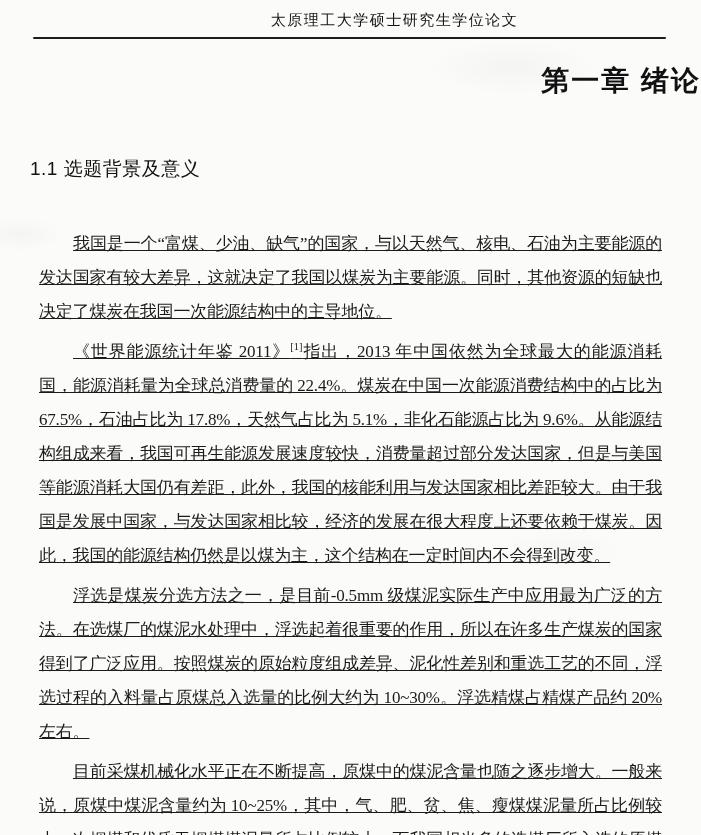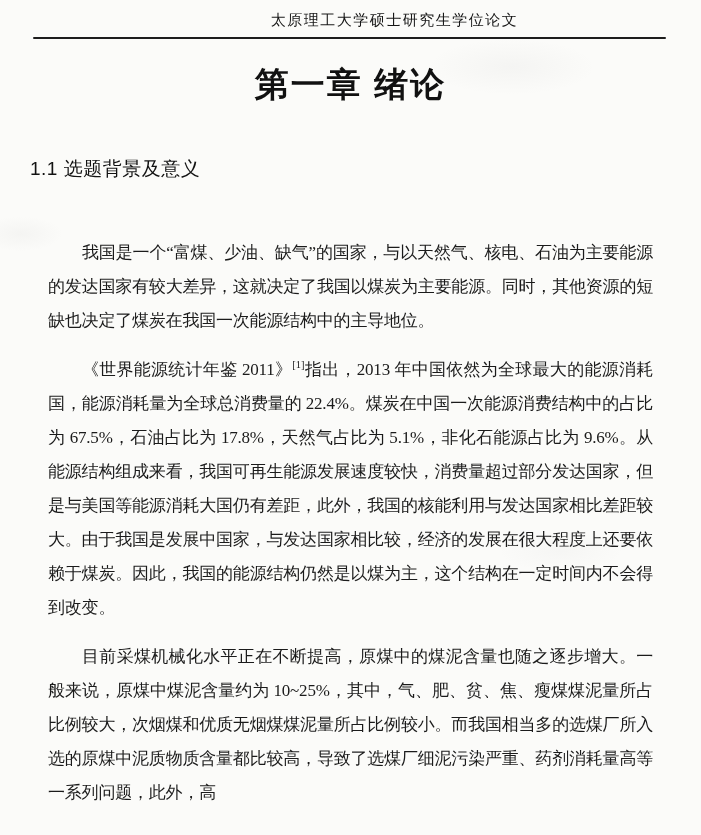--- a/index.html
+++ b/index.html
@@ -29,23 +29,23 @@
   }
   .head-rule {
     position: absolute; top: 37px; left: 33px;
     width: 633px; height: 2px;
     background: #1d1d1d;
     border-radius: 1px;
   }
   .chapter-title {
     position: absolute; top: 62px; left: 0; width: 100%;
     margin: 0;
-    text-align: center;
+    text-align: right;
     font-family: "Liberation Sans", sans-serif;
-    font-size: 34px;
+    font-size: 28px;
     font-weight: 700;
     letter-spacing: 2px;
     color: #111;
   }
   .section-heading {
     position: absolute; top: 156px; left: 30px;
     margin: 0;
     font-family: "Liberation Sans", sans-serif;
     font-size: 19px;
     font-weight: 400;
@@ -55,22 +55,23 @@
   .body-text {
     position: absolute; top: 221px; left: 33px;
     width: 635px;
     font-size: 17px;
     line-height: 34px;
     letter-spacing: -0.2px;
     text-align: justify;
     color: #1b1b1b;
   }
   .body-text p {
-    margin: 15px;
+    margin: 6px;
     text-indent: 2em;
+    text-decoration: underline;
   }
   sup.cite {
     font-size: 10.5px;
     line-height: 0;
     vertical-align: super;
     letter-spacing: 0;
   }
 </style>
 </head>
 <body>
@@ -81,16 +82,17 @@
 
   <div class="head-rule"></div>
 
   <h1 class="chapter-title">第一章 绪论</h1>
 
   <h2 class="section-heading">1.1 选题背景及意义</h2>
 
   <div class="body-text">
     <p>我国是一个“富煤、少油、缺气”的国家，与以天然气、核电、石油为主要能源的发达国家有较大差异，这就决定了我国以煤炭为主要能源。同时，其他资源的短缺也决定了煤炭在我国一次能源结构中的主导地位。</p>
     <p><span>《世界能源统计年鉴 2011》</span><sup class="cite">[1]</sup><span>指出，2013 年中国依然为全球最大的能源消耗国，能源消耗量为全球总消费量的 22.4%。煤炭在中国一次能源消费结构中的占比为 67.5%，石油占比为 17.8%，天然气占比为 5.1%，非化石能源占比为 9.6%。从能源结构组成来看，我国可再生能源发展速度较快，消费量超过部分发达国家，但是与美国等能源消耗大国仍有差距，此外，我国的核能利用与发达国家相比差距较大。由于我国是发展中国家，与发达国家相比较，经济的发展在很大程度上还要依赖于煤炭。因此，我国的能源结构仍然是以煤为主，这个结构在一定时间内不会得到改变。</span></p>
+    <p>浮选是煤炭分选方法之一，是目前-0.5mm 级煤泥实际生产中应用最为广泛的方法。在选煤厂的煤泥水处理中，浮选起着很重要的作用，所以在许多生产煤炭的国家得到了广泛应用。按照煤炭的原始粒度组成差异、泥化性差别和重选工艺的不同，浮选过程的入料量占原煤总入选量的比例大约为 10~30%。浮选精煤占精煤产品约 20%左右。</p>
     <p>目前采煤机械化水平正在不断提高，原煤中的煤泥含量也随之逐步增大。一般来说，原煤中煤泥含量约为 10~25%，其中，气、肥、贫、焦、瘦煤煤泥量所占比例较大，次烟煤和优质无烟煤煤泥量所占比例较小。而我国相当多的选煤厂所入选的原煤中泥质物质含量都比较高，导致了选煤厂细泥污染严重、药剂消耗量高等一系列问题，此外，高</p>
   </div>
 
 </div>
 
 </body></html>

